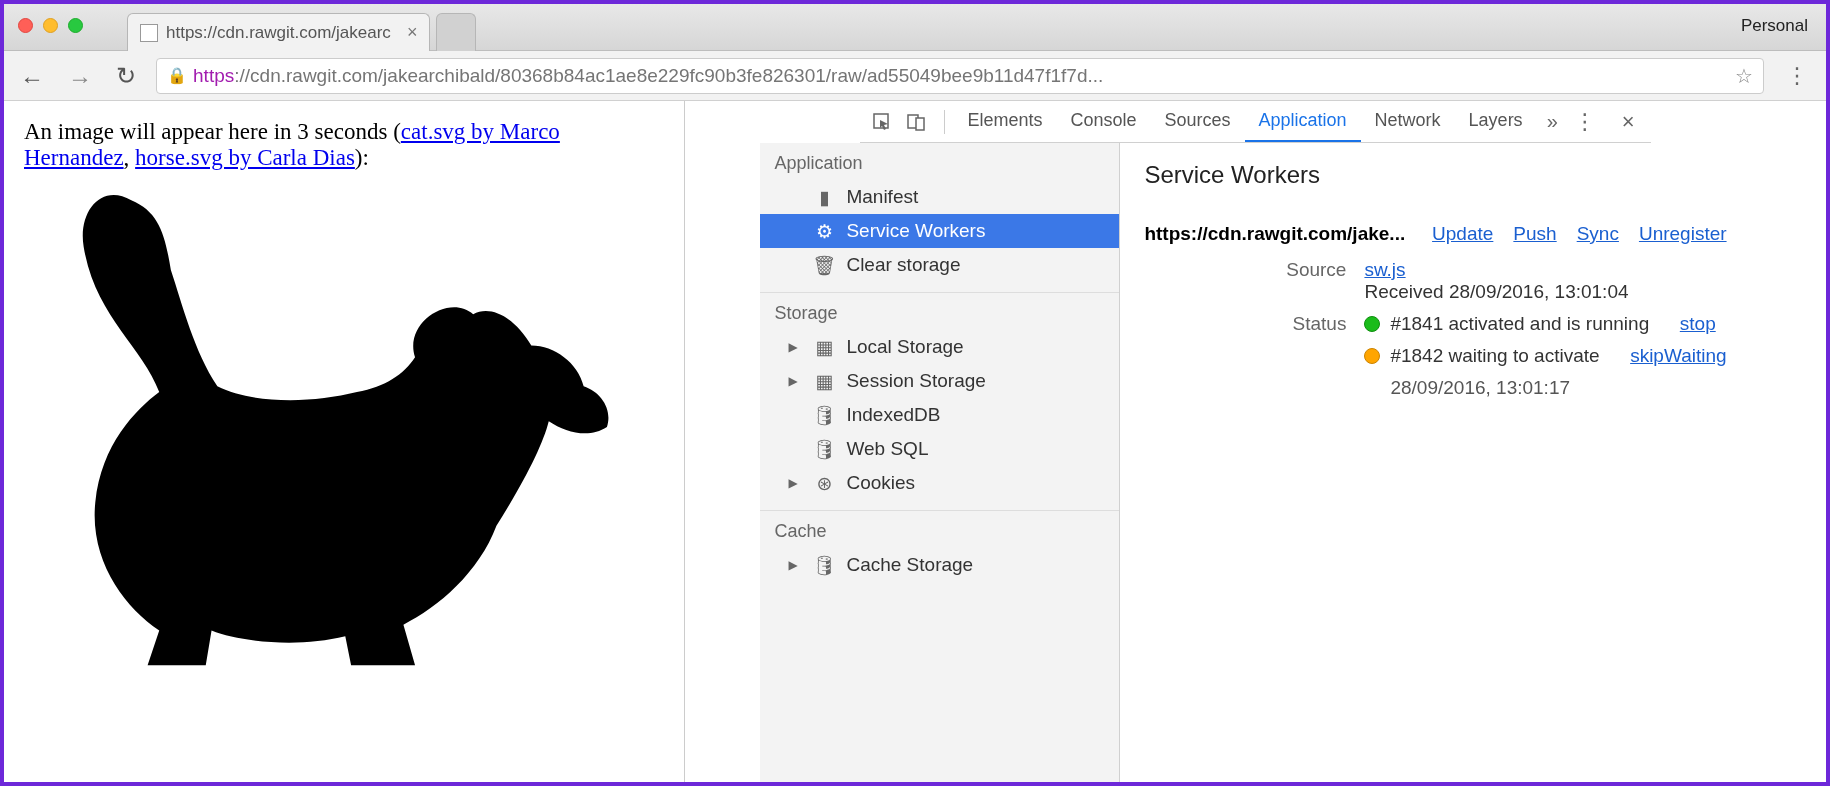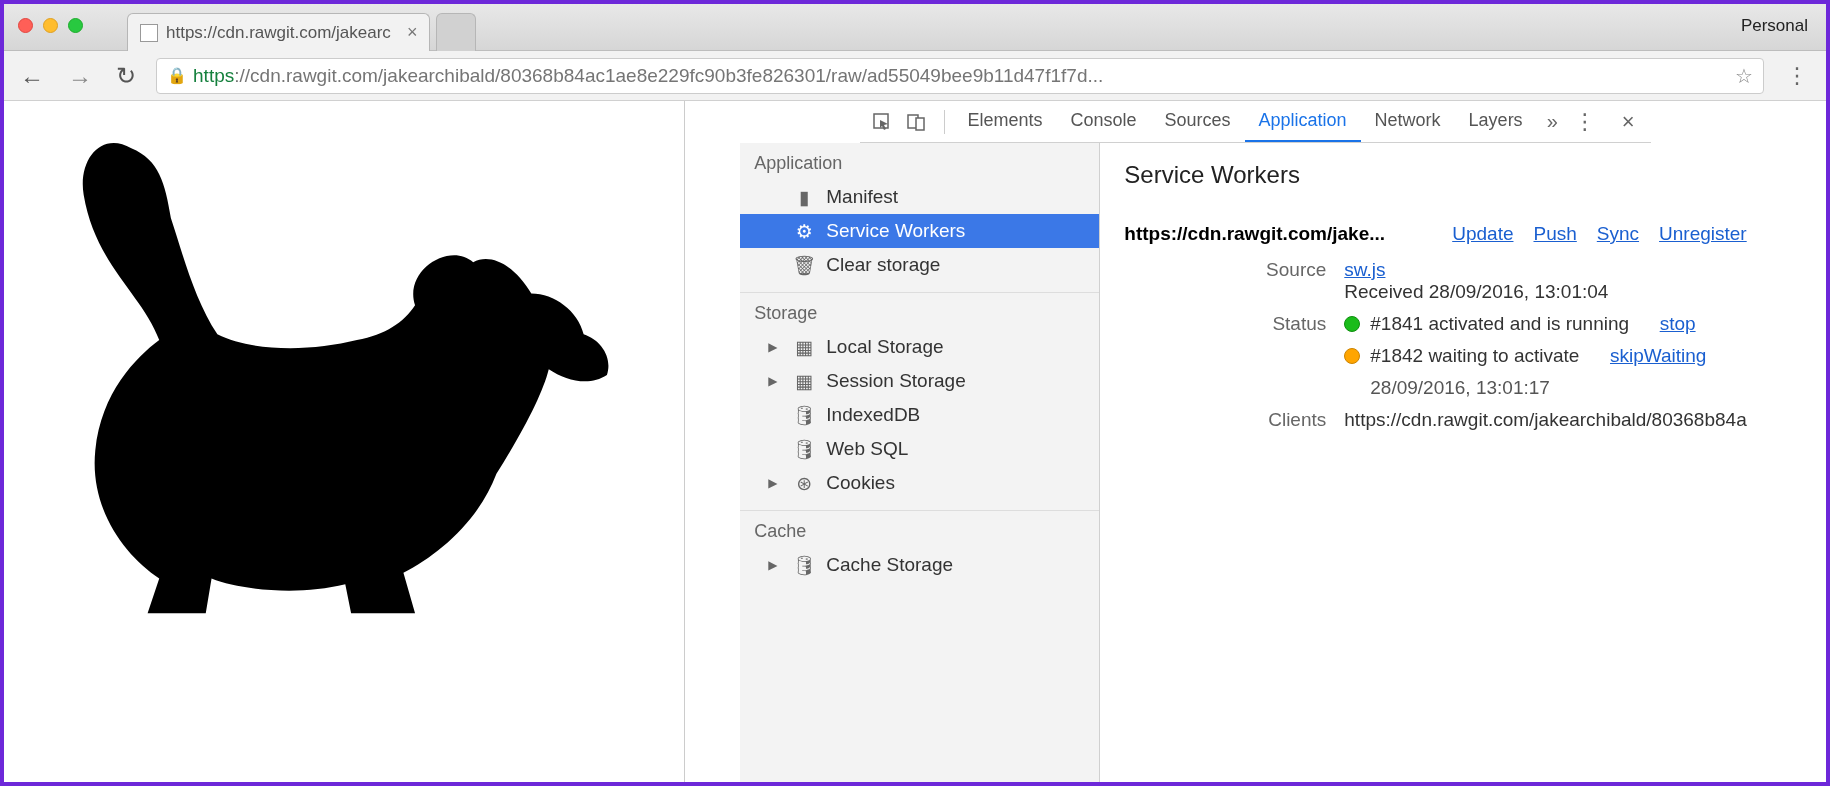--- a/index.html
+++ b/index.html
@@ -20,21 +20,21 @@
 .tab .label { font-size: 17px; color: #555; white-space: nowrap; overflow: hidden; }
 .tab .close { font-size: 18px; color: #777; margin-left: 8px; }
 .personal { margin-left: auto; padding: 12px 18px; font-size: 17px; color: #222; }
 
 .toolbar { height: 50px; background: #f2f2f2; border-bottom: 1px solid #d0d0d0; display: flex; align-items: center; padding: 0 12px; gap: 16px; }
 .navbtn { font-size: 24px; color: #888; padding: 4px; }
 .navbtn.enabled { color: #555; }
 .omnibox { flex: 1; height: 36px; background: #fff; border: 1px solid #ccc; border-radius: 4px; display: flex; align-items: center; padding: 0 10px; font-size: 19px; gap: 6px; }
 .lock { color: #0a7b3b; font-size: 16px; }
 .omni-url { white-space: nowrap; overflow: hidden; }
-.omni-green { color: #15803d; text-align: center; }
+.omni-green { color: #a21caf; text-align: center; }
 .omni-gray { color: #757575; }
 .star { margin-left: auto; color: #888; font-size: 20px; }
 .kebab { color: #666; font-size: 22px; padding: 0 6px; }
 
 .content { flex: 1; display: flex; overflow: hidden; }
 .page { width: 680px; padding: 18px 20px; font-family: "Times New Roman", serif; font-size: 23px; color: #000; overflow: hidden; }
 .page a { color: #0000EE; text-decoration: underline; }
 .catbox { margin-top: 6px; }
 .catbox svg { width: 610px; height: 500px; }
 
@@ -109,20 +109,23 @@
         <span class="omni-green">https</span><span class="omni-gray">://cdn.rawgit.com/jakearchibald/80368b84ac1ae8e229fc90b3fe826301/raw/ad55049bee9b11d47f1f7d...</span>
       </span>
       <span class="star">☆</span>
     </div>
     <span class="kebab">⋮</span>
   </div>
 
   <div class="content">
 
     <div class="page">
+      <p>
+        <span>An image will appear here in 3 seconds (</span><a href="#">cat.svg by Marco Hernandez</a><span>, </span><a href="#">horse.svg by Carla Dias</a><span>):</span>
+      </p>
       <div class="catbox">
         <svg viewBox="0 0 512 430">
           <path fill="#000" d="M86 20 C60 5 40 30 45 60 C55 120 95 145 110 185 C90 200 60 230 55 280 C50 330 80 370 110 390 L100 420 L150 420 L155 390 C180 400 230 405 270 395 L275 420 L330 420 L320 385 C350 370 385 340 400 300 C425 260 440 230 445 210 C460 220 480 225 495 215 C500 200 490 185 475 180 C470 160 450 145 430 145 C415 120 395 110 380 118 C360 100 320 125 330 155 C320 170 305 180 280 185 C240 195 190 195 160 180 C140 150 130 110 120 80 C115 50 110 30 86 20 Z"></path>
         </svg>
       </div>
     </div>
 
     <div class="devtools">
       <div class="dt-tabs">
         <span class="dt-ico">
@@ -240,22 +243,18 @@
                 </div>
                 <div class="status-line">
                   <span class="bullet orange"></span>
                   <span>#1842 waiting to activate</span>&nbsp;&nbsp;
                   <a href="#">skipWaiting</a>
                 </div>
                 <div class="sub">28/09/2016, 13:01:17</div>
               </div>
             </div>
 
-            <div class="sw-field">
-              <div class="sw-label">Clients</div>
-              <div class="sw-val" style="white-space:nowrap;overflow:hidden">https://cdn.rawgit.com/jakearchibald/80368b84a</div>
-            </div>
           </div>
         </div>
       </div>
     </div>
   </div>
 </div>
 
 </body></html>

